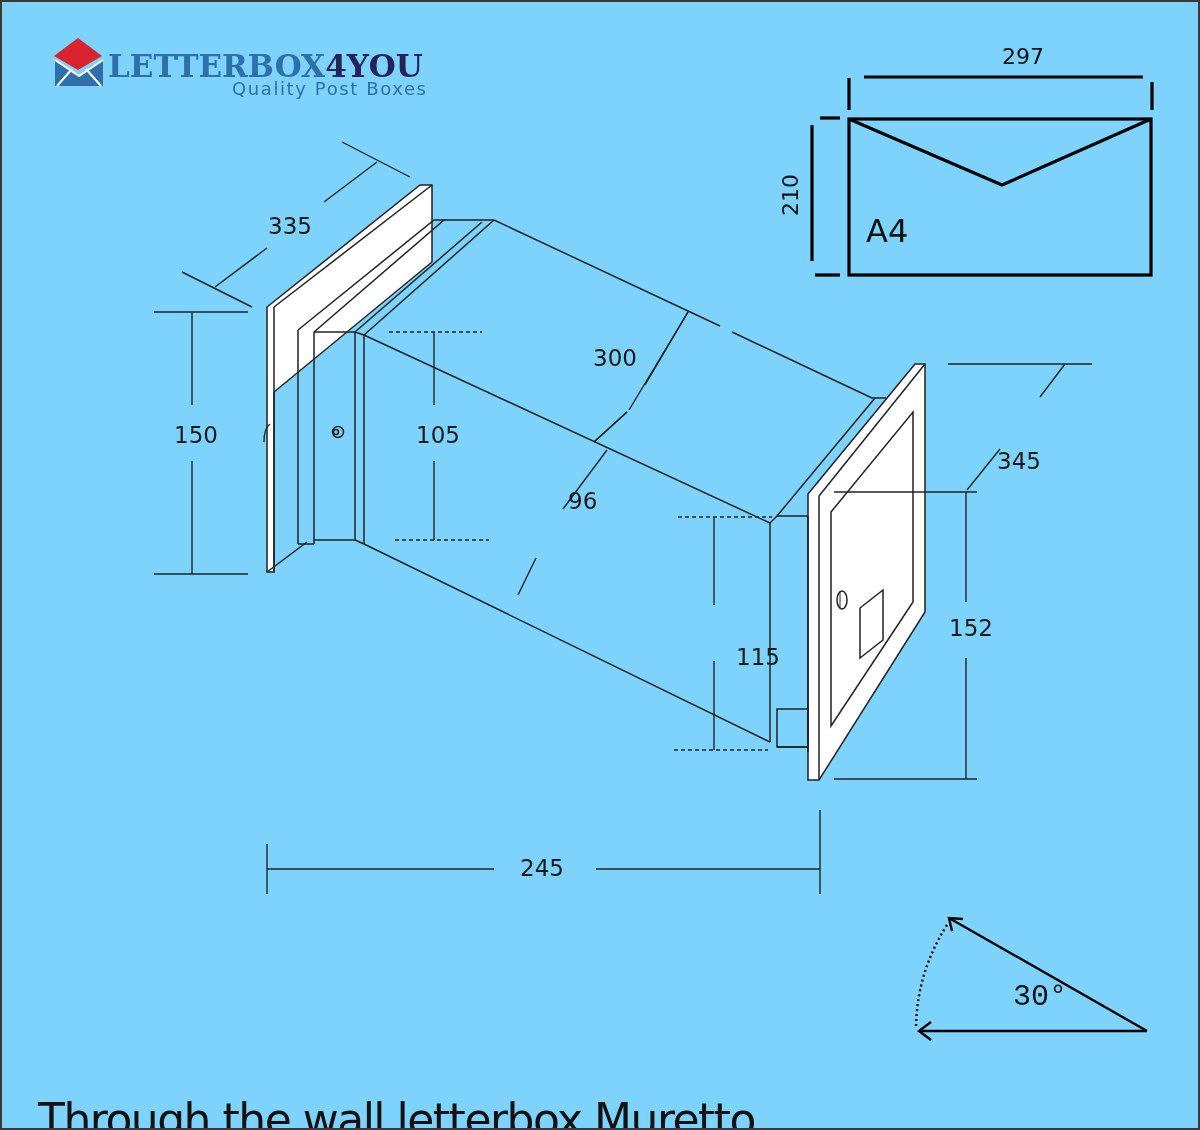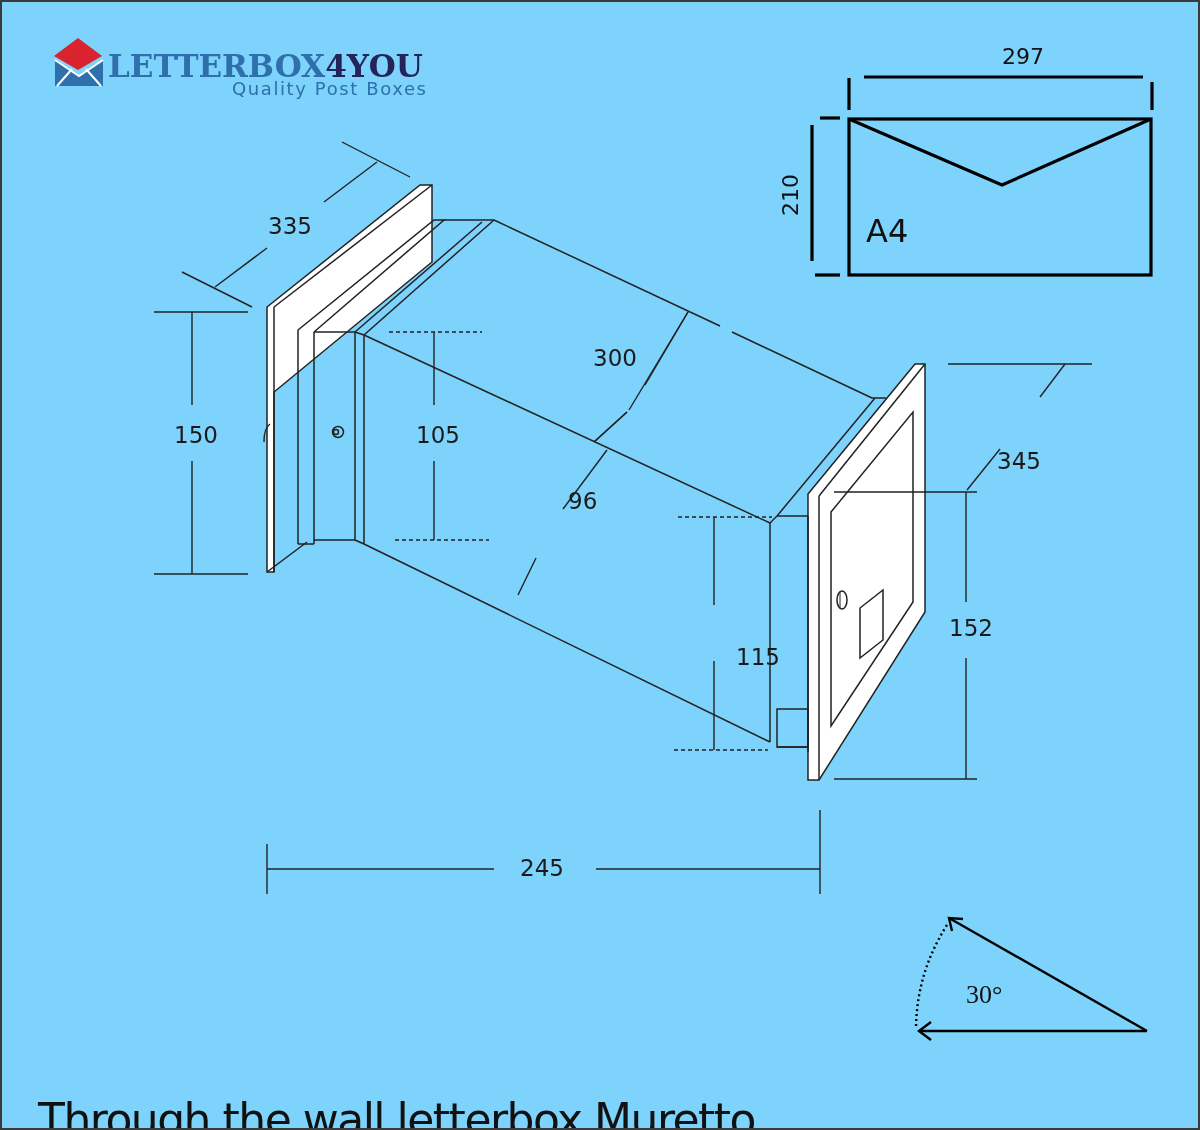--- a/index.html
+++ b/index.html
@@ -59,25 +59,26 @@
     .a4label {
       position: absolute;
       font-family: "DejaVu Sans", sans-serif;
       font-size: 32px;
       color: #111;
       line-height: 1;
       white-space: nowrap;
     }
     .angle {
       position: absolute;
-      font-family: Liberation Serif, serif;
-      font-size: 26px;
-      color: #111;
-      line-height: 1;
-      white-space: nowrap;
+      font-family: Liberation Mono, monospace;
+      font-size: 30px;
+      color: #111;
+      line-height: 1;
+      white-space: nowrap;
+      margin-left: 47px;
     }
     .title {
       position: absolute;
       left: 36px; top: 1092px;
       font-family: "DejaVu Sans", sans-serif;
       font-size: 44px;
       color: #111;
       letter-spacing: -1.5px;
       line-height: 1.2;
       white-space: nowrap;

